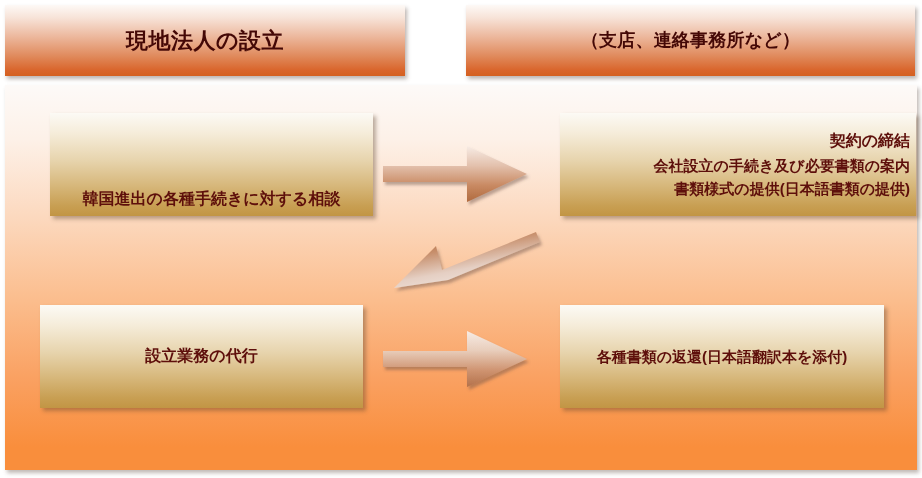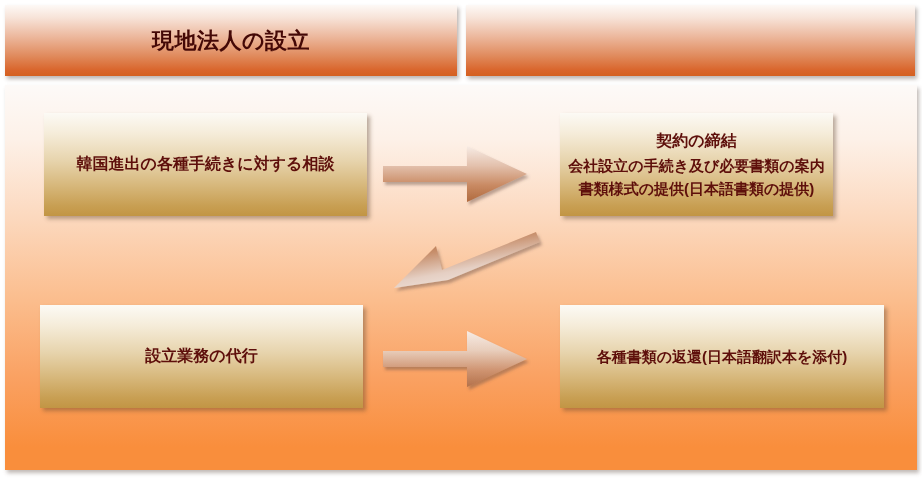--- a/index.html
+++ b/index.html
@@ -31,21 +31,21 @@
                 #d9652b 92%,
                 #d4601f 100%);
     box-shadow: 2px 3px 4px rgba(90, 70, 60, 0.40);
     display: flex;
     flex-direction: column;
     align-items: center;
     justify-content: center;
     color: #440806;
     text-align: center;
   }
-  #header-left  { left: 5px;   width: 452px; }
+  #header-left  { left: 5px;   width: 400px; }
   #header-right { left: 466px; width: 449px; }
 
   .header-title {
     font-size: 22px;
     font-weight: bold;
     line-height: 1.18;
     letter-spacing: 0.5px;
   }
   .header-subtitle {
     font-size: 18px;
@@ -94,21 +94,21 @@
   }
   .box-line {
     font-size: 16px;
     font-weight: bold;
     line-height: 1.55;
     white-space: nowrap;
   }
   .box-line.tight { font-size: 15px; }
 
   #box-tl { left: 40px;  top: 113px; width: 323px; height: 103px; }
-  #box-tr { left: 560px; top: 113px; width: 273px; height: 103px; }
+  #box-tr { left: 560px; top: 113px; width: 356px; height: 103px; align-items: flex-end; }
   #box-bl { left: 40px;  top: 305px; width: 323px; height: 103px; }
   #box-br { left: 560px; top: 305px; width: 324px; height: 103px; }
 
   
   .arrow-svg {
     position: absolute;
     overflow: visible;
   }
   #arrow-top    { left: 375px; top: 142px; width: 180px; height: 64px; }
   #arrow-bottom { left: 375px; top: 327px; width: 180px; height: 64px; }
@@ -117,25 +117,26 @@
 </head>
 <body>
 
 <div id="canvas">
 
   <div class="header-banner" id="header-left">
     <div class="header-title">現地法人の設立</div>
   </div>
 
   <div class="header-banner" id="header-right">
+    <div class="header-subtitle">（支店、連絡事務所など）</div>
   </div>
 
   <div id="body-panel">
 
-    <div class="content-box" id="box-tl" style="left:39px; top:28px;">
+    <div class="content-box" id="box-tl" style="left:45px; top:28px;justify-content:flex-end;">
       <div class="box-line">韓国進出の各種手続きに対する相談</div>
     </div>
 
     <div class="content-box" id="box-tr" style="left:555px; top:28px;">
       <div class="box-line">契約の締結</div>
       <div class="box-line tight">会社設立の手続き及び必要書類の案内</div>
       <div class="box-line tight">書類様式の提供(日本語書類の提供)</div>
     </div>
 
     <div class="content-box" id="box-bl" style="left:35px; top:220px;gap:19px;">

